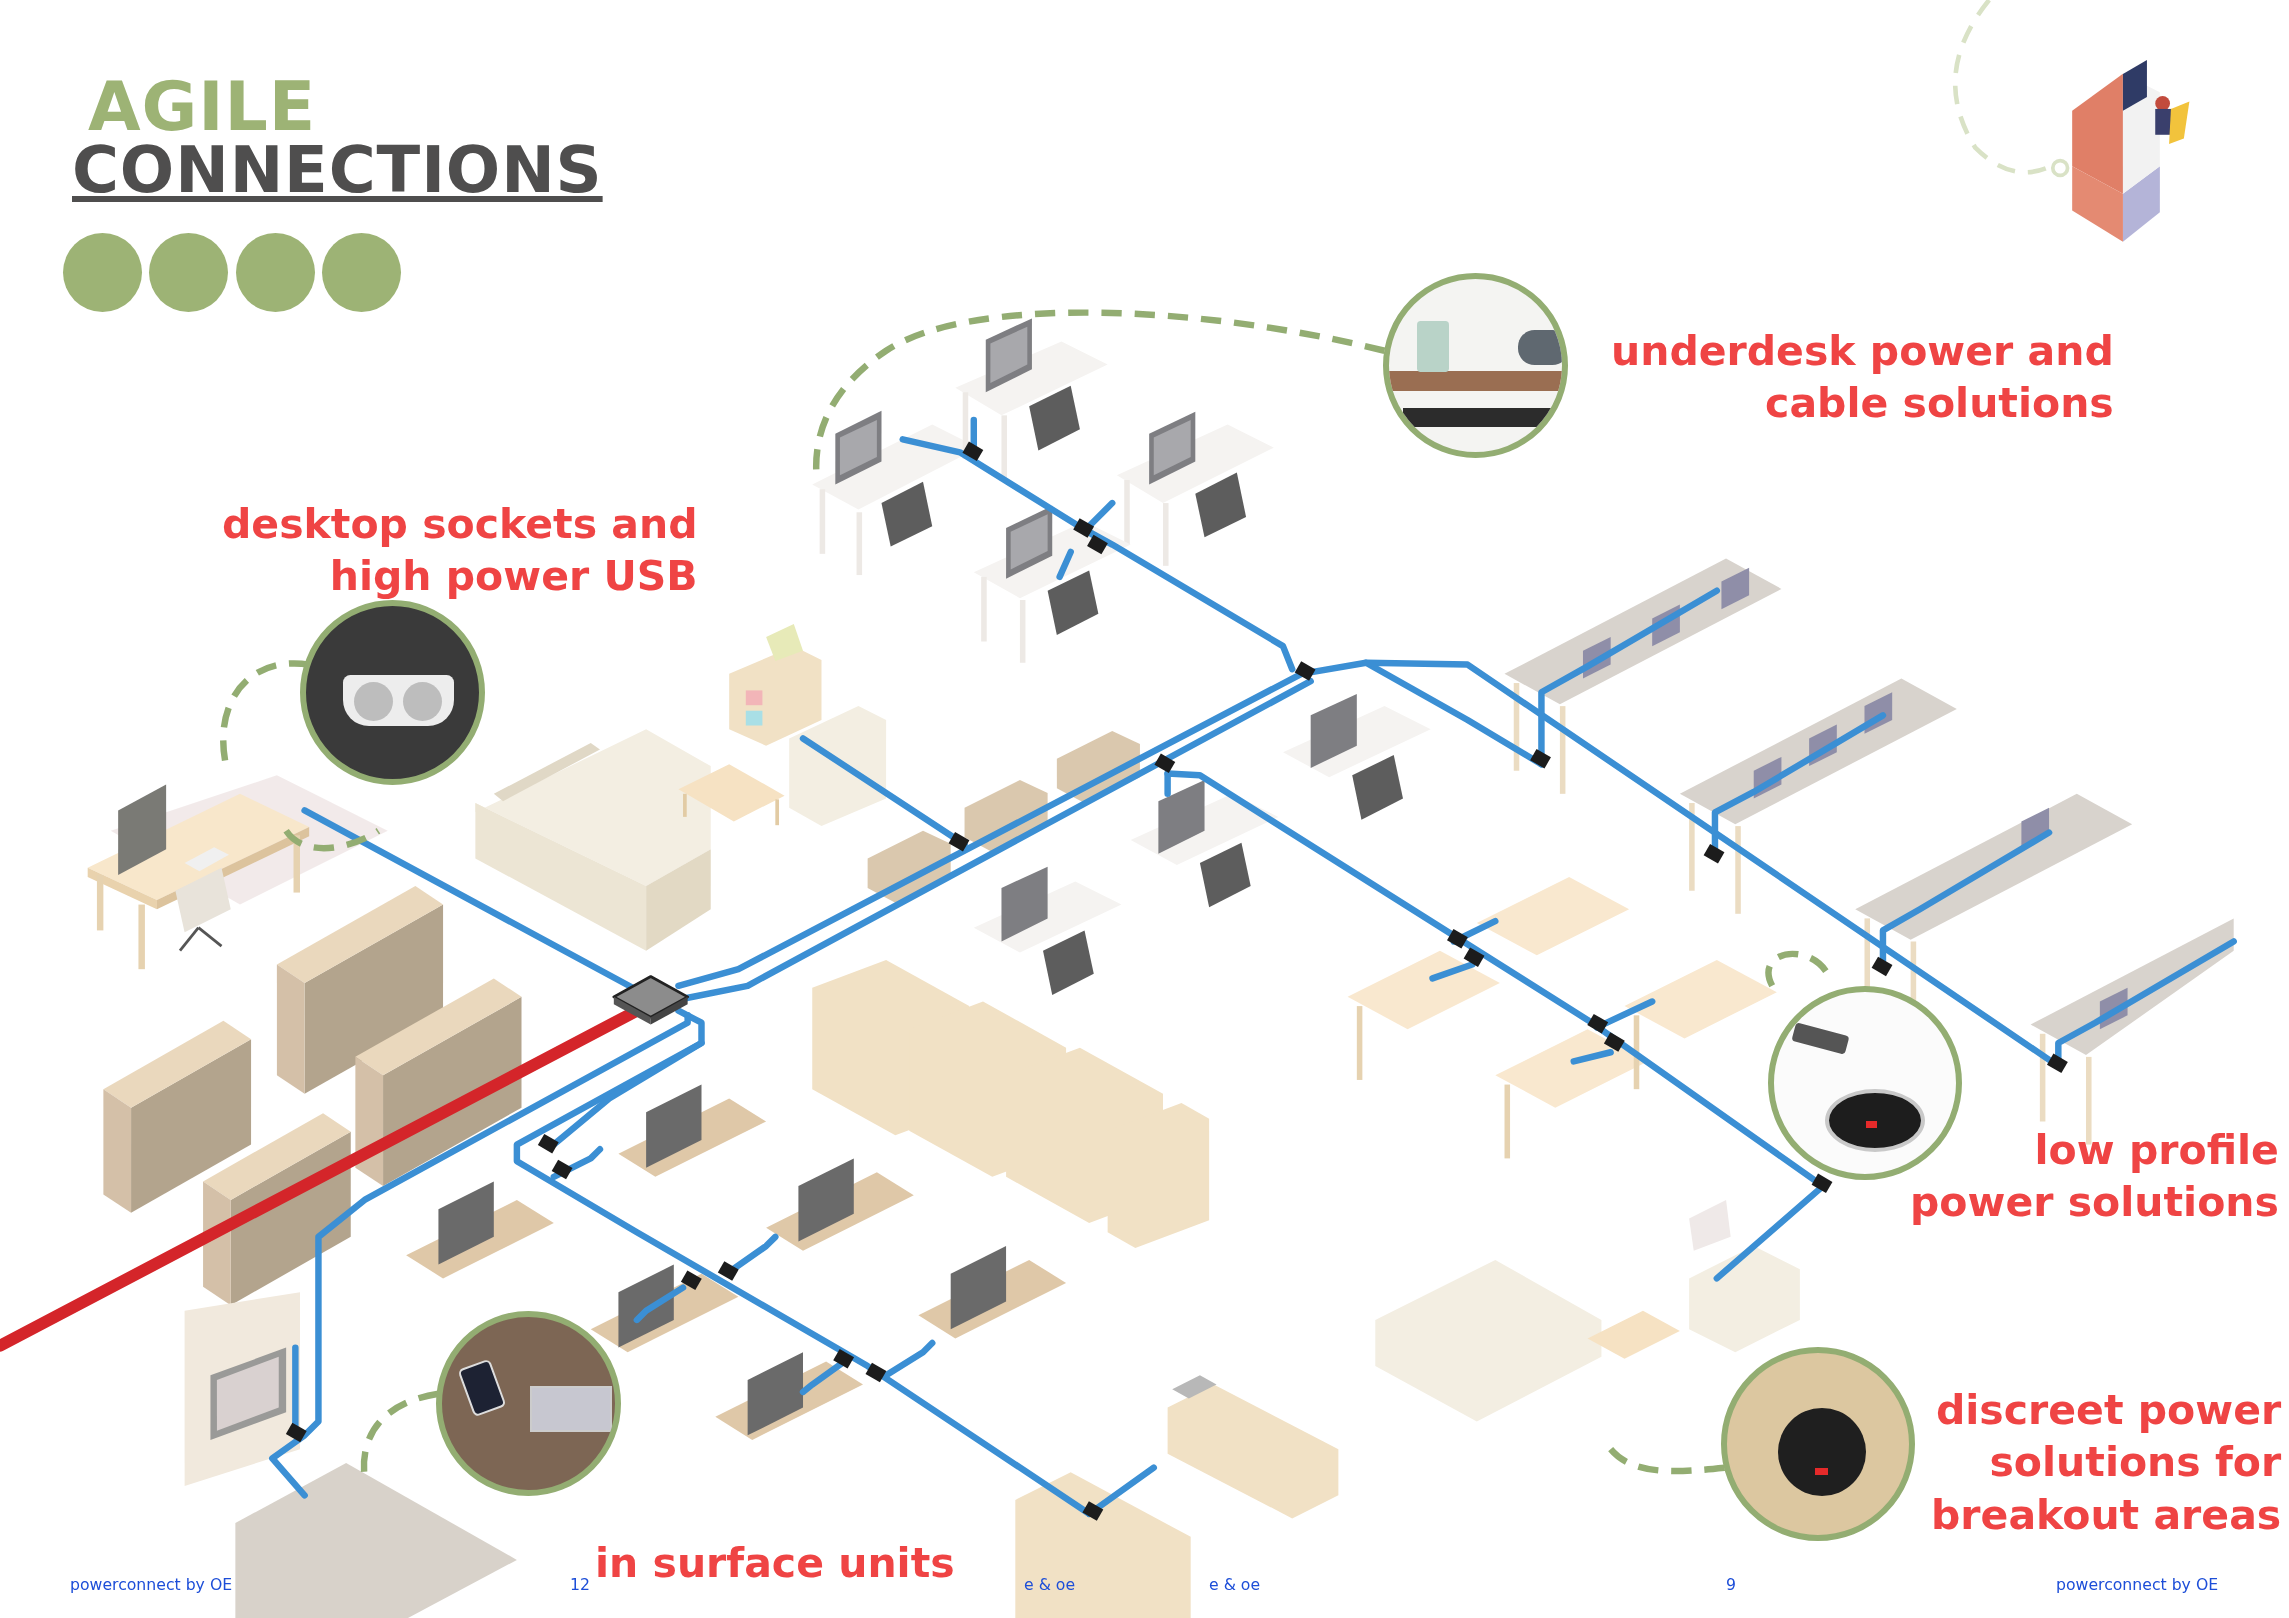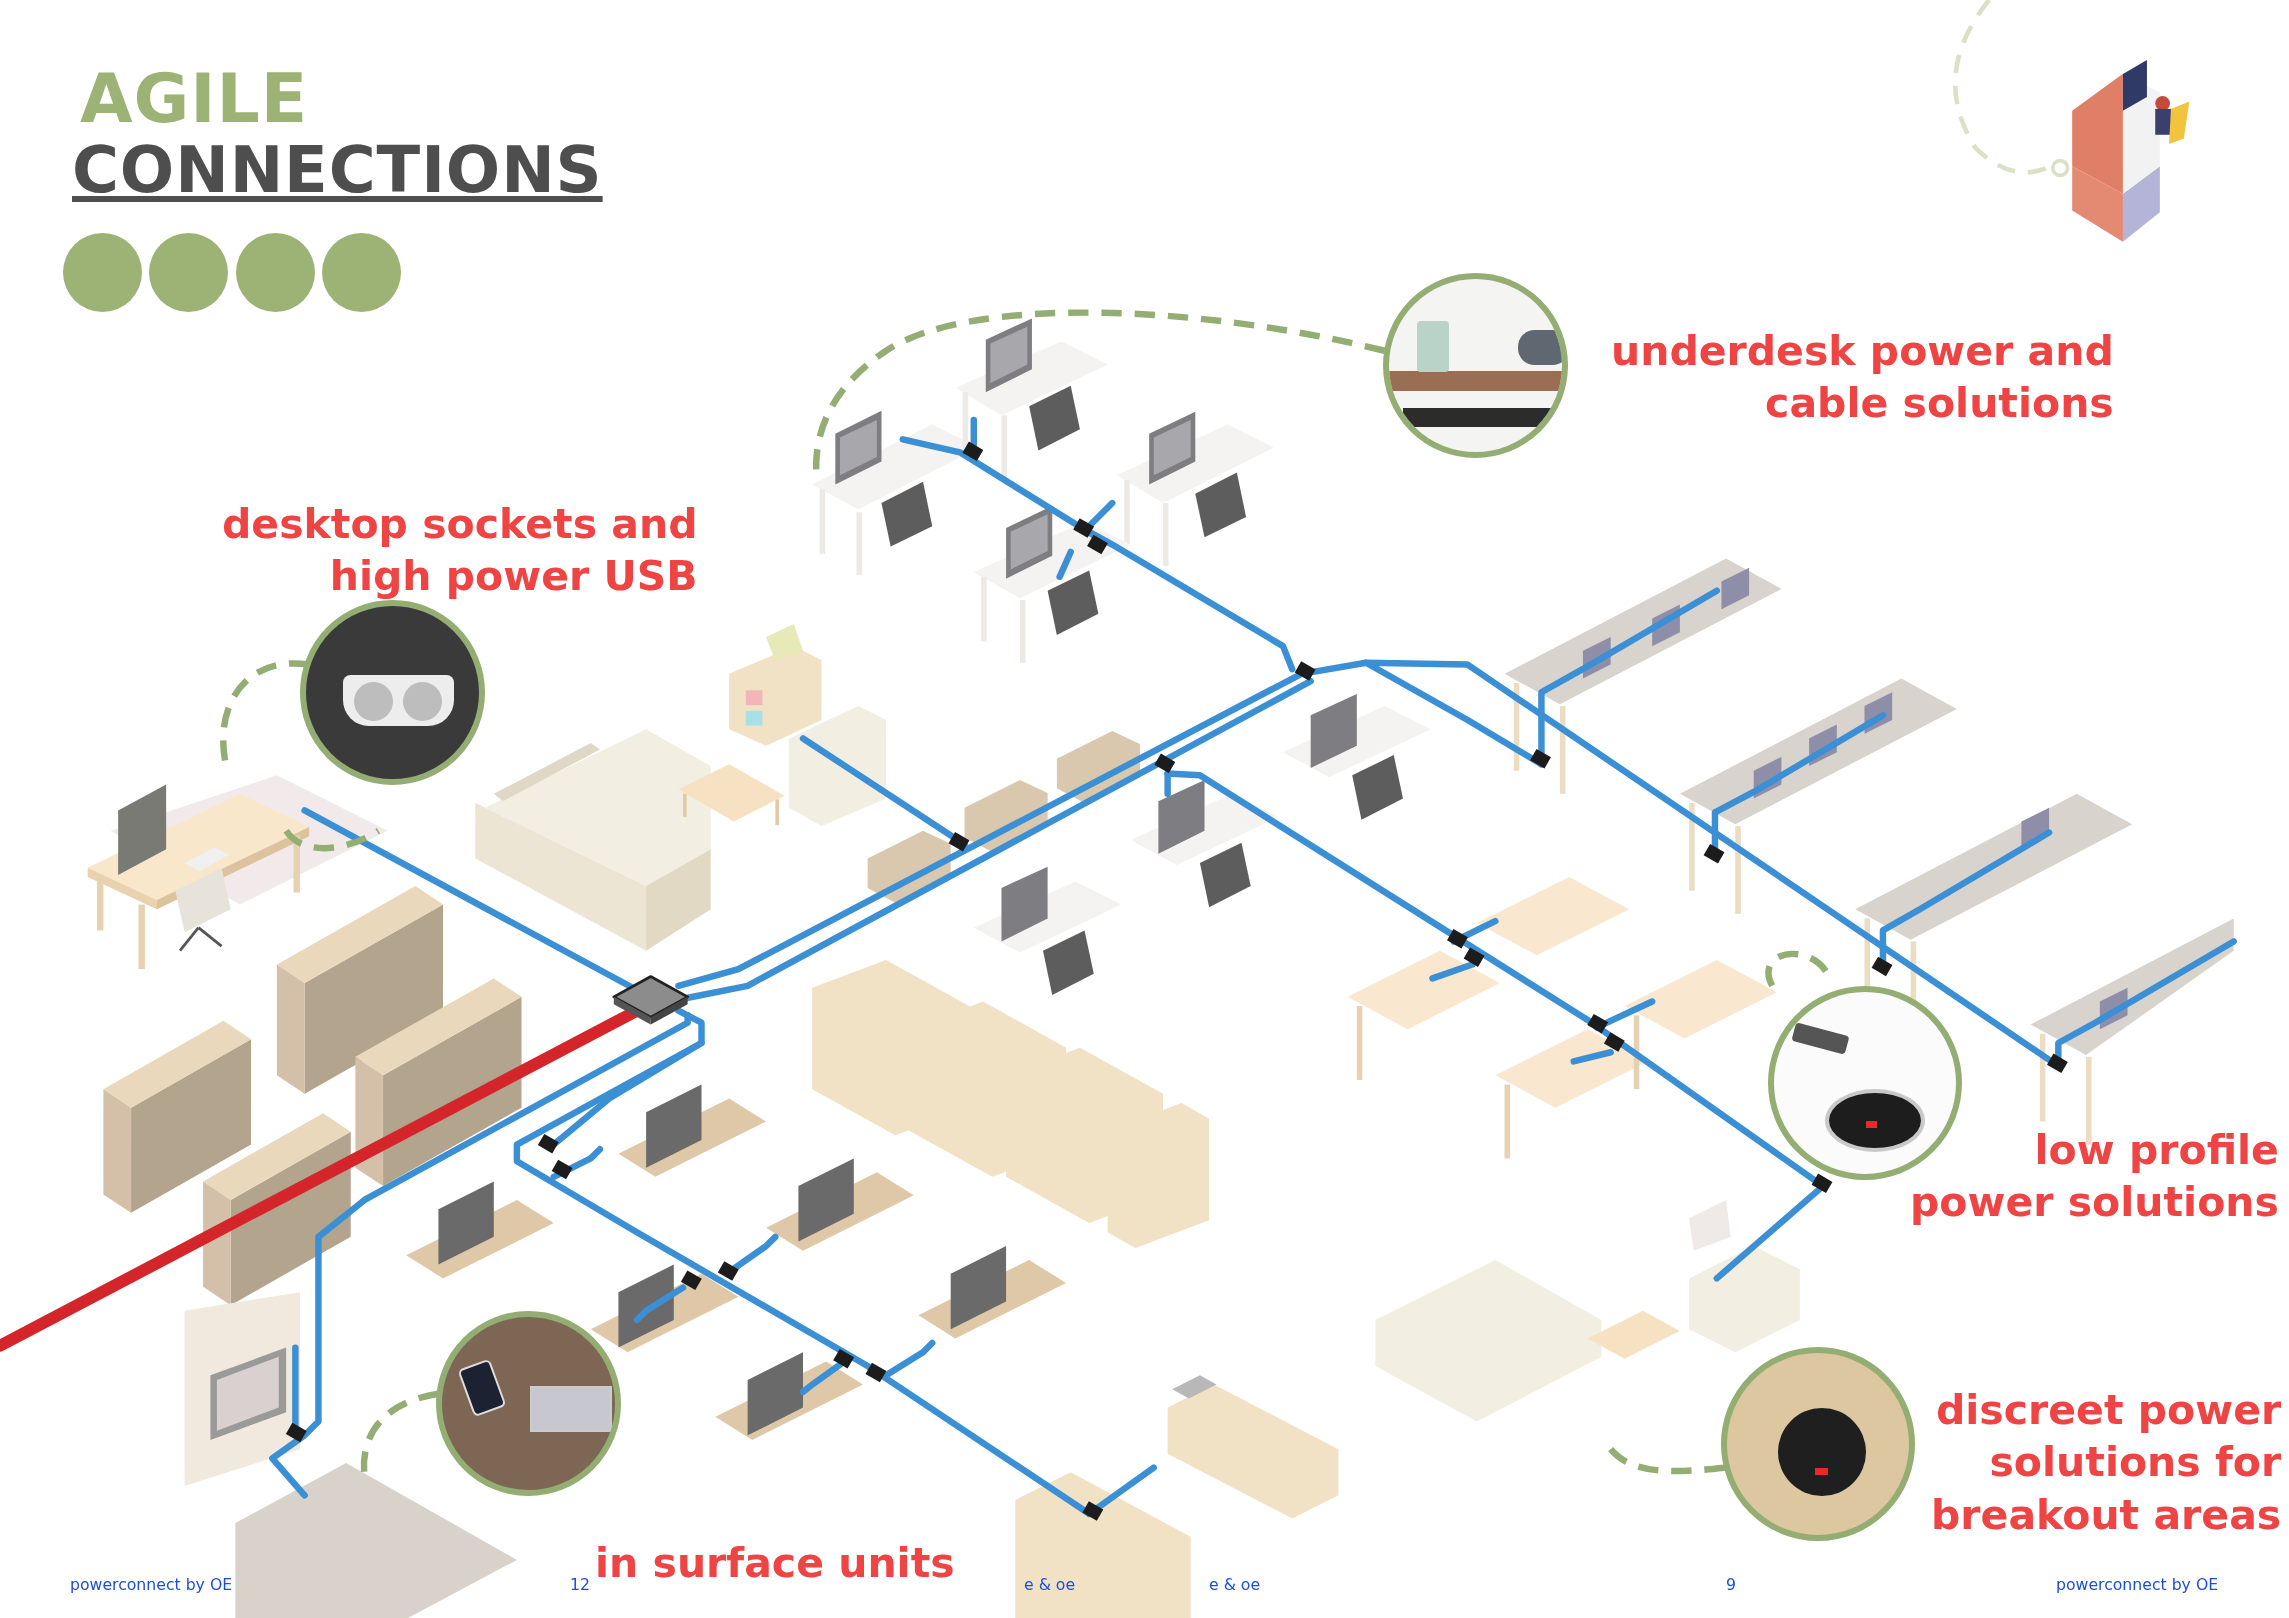--- a/index.html
+++ b/index.html
@@ -1,20 +1,20 @@
 <!DOCTYPE html>
 <html style="font-size:14.8px"><head>
 <meta charset="utf-8">
 <style>
   html, body { margin:0; padding:0; background:#ffffff; }
   body { width:2290px; height:1619px; position:relative; overflow:hidden;
          font-family:"DejaVu Sans", sans-serif; }
   #scene { position:absolute; left:0; top:0; width:2290px; height:1619px; }
   .title-agile { position:absolute; left:72px; top:57px; font-size:68px; font-weight:bold;
-                 color:#9db375; letter-spacing:0.9px; font-family:"DejaVu Sans", sans-serif; margin:8px; line-height:1; }
+                 color:#9db375; letter-spacing:0.9px; font-family:"DejaVu Sans", sans-serif; margin:16px; line-height:1; }
   .title-conn { position:absolute; left:72px; top:138px; font-size:64px; font-weight:bold;
                 color:#4f4e4e; letter-spacing:0.9px; font-family:"DejaVu Sans", sans-serif; margin:0; line-height:1;text-decoration:underline; }
   .dots { position:absolute; left:63px; top:233px; display:flex; gap:7.4px; }
   .dot { width:79px; height:79px; border-radius:50%; background:#9db375; }
   .callout { position:absolute; color:#ef4444; font-weight:bold; font-size:41px;
              text-align:right; line-height:1.28; font-family:"DejaVu Sans", sans-serif; white-space:nowrap; }
   .footer { position:absolute; top:1575px; font-size:15.7px; color:#1d4ed8;
             font-family:"DejaVu Sans", sans-serif; }
   .photo { position:absolute; border-radius:50%; border:6.5px solid #93ad72; overflow:hidden; box-sizing:border-box; }
 </style>

